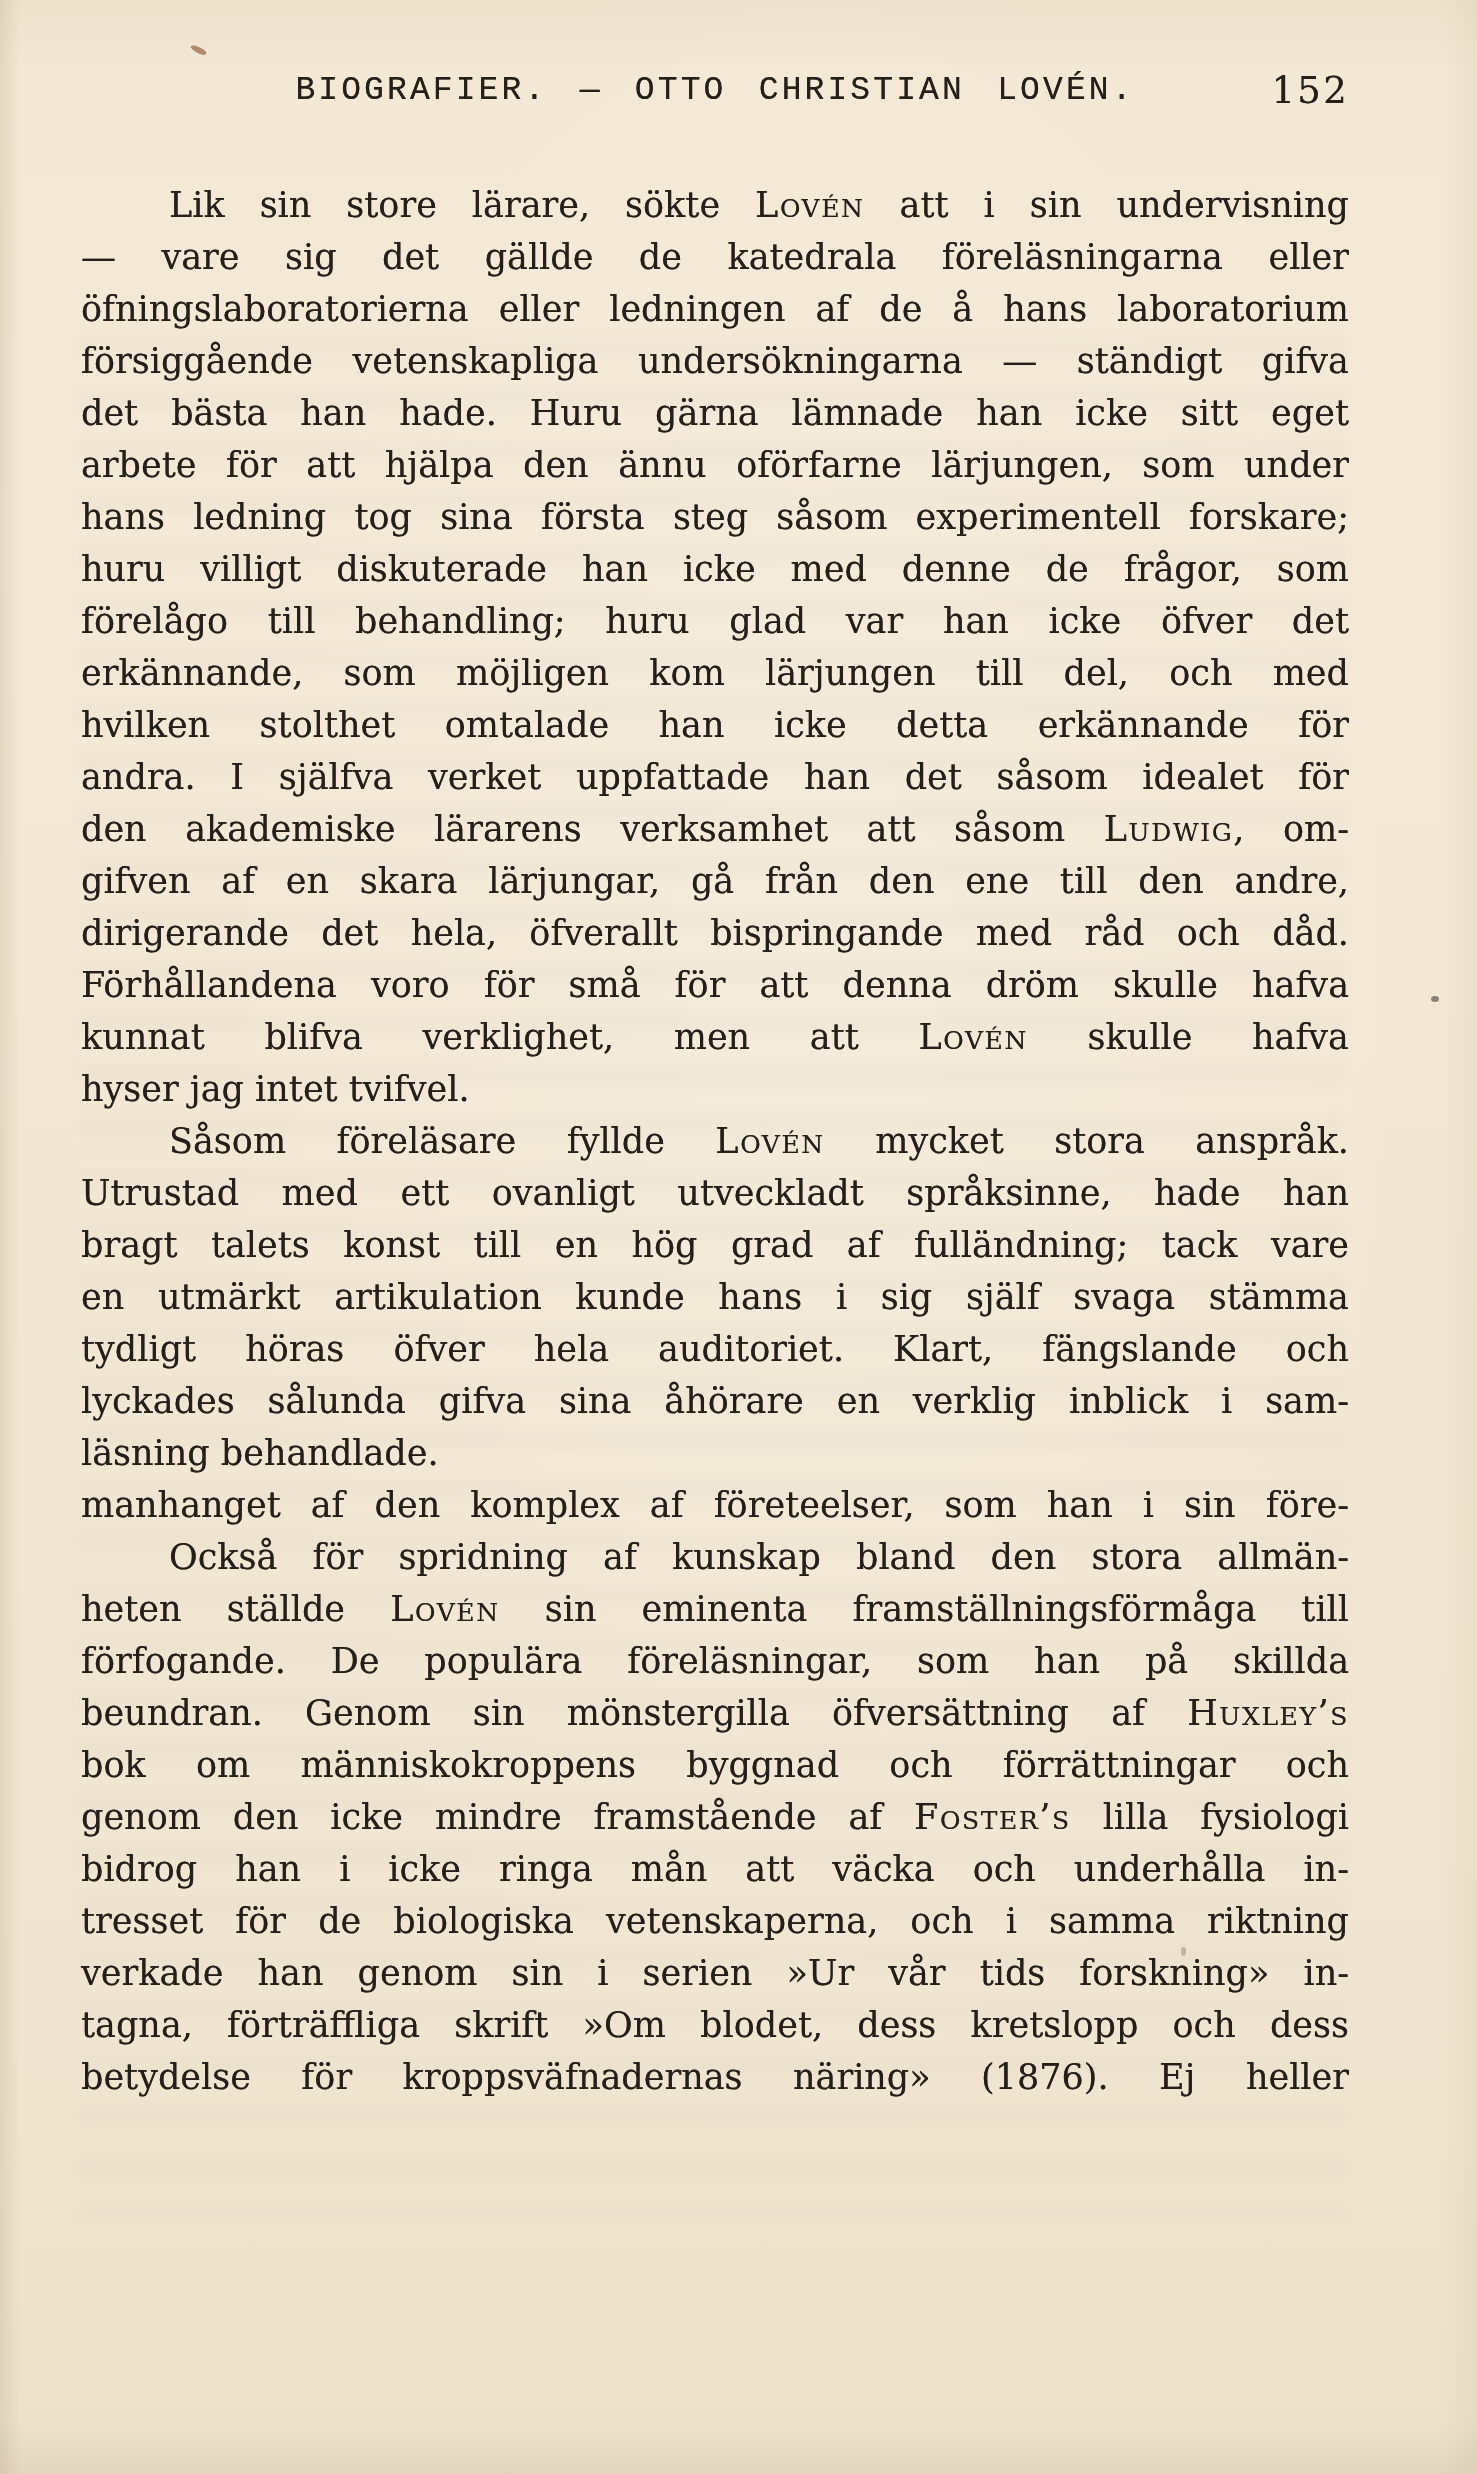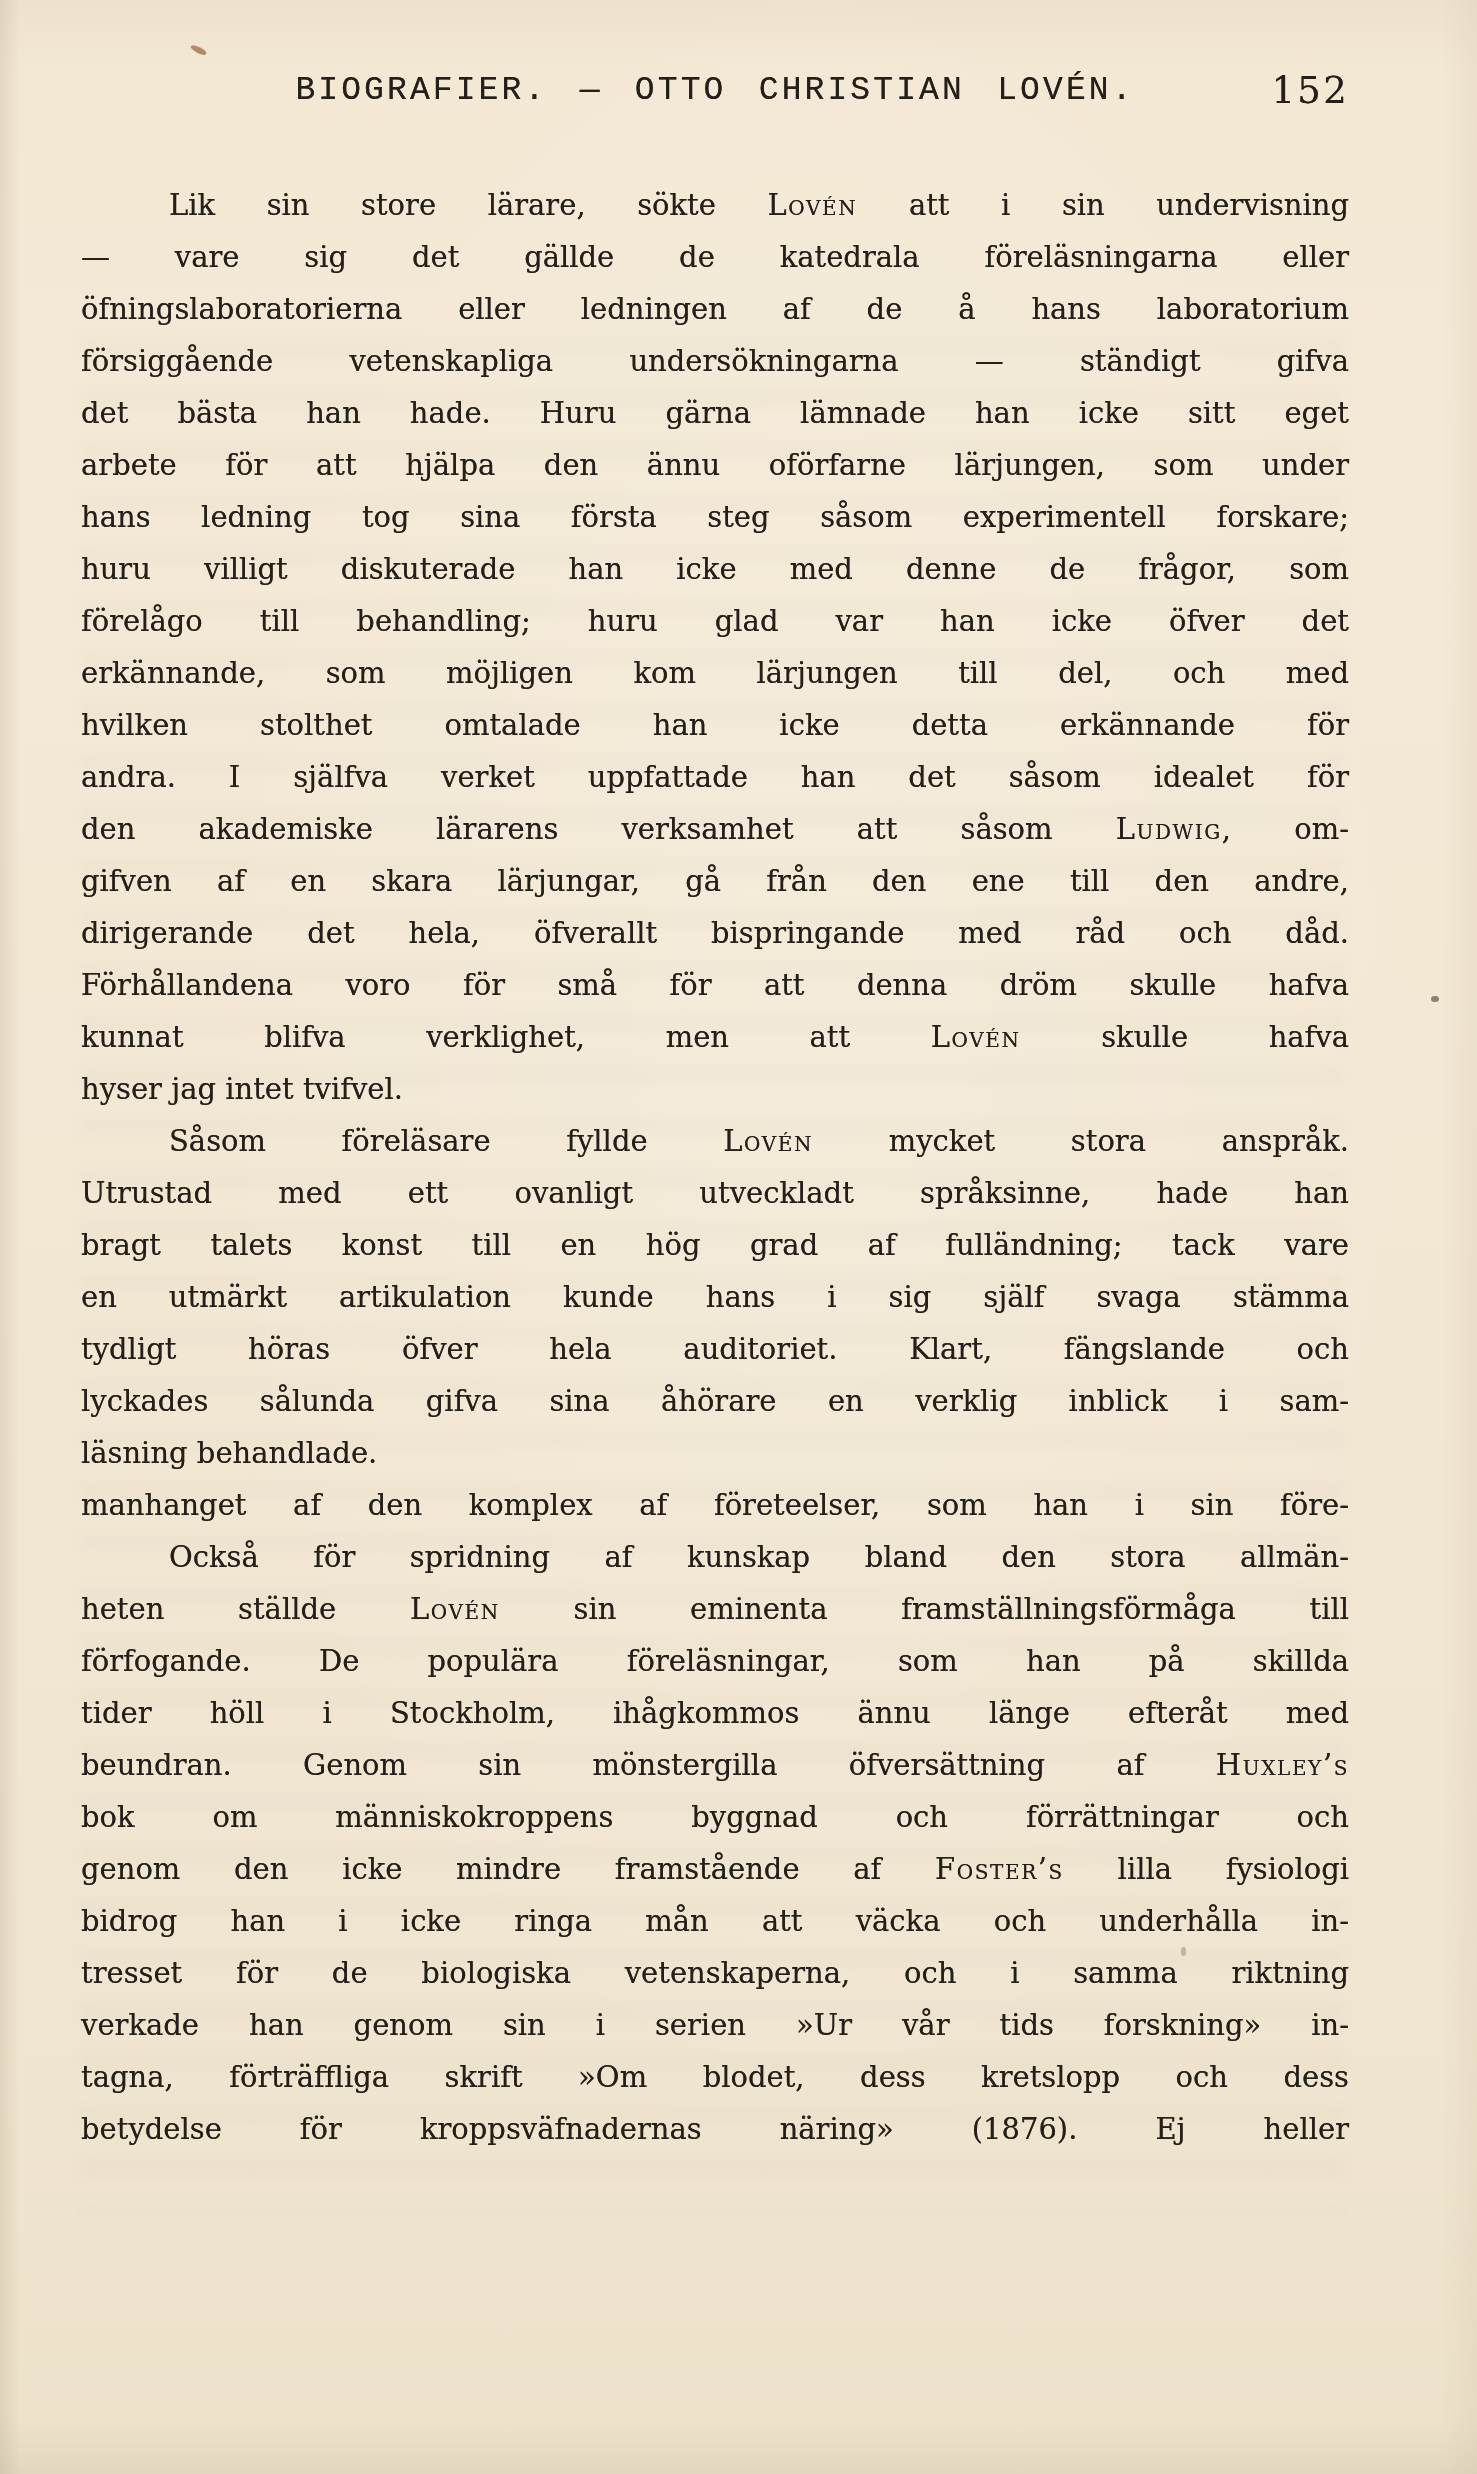--- a/index.html
+++ b/index.html
@@ -53,21 +53,21 @@
     font-family: Liberation Mono, monospace;
   }
   .page-number {
     position: absolute; right: 0; top: -3.1px;
     font-size: 37px; letter-spacing: 2.3px;
     text-shadow: 0 0 0.5px rgba(32,26,18,0.75);
   }
 
   .text-column {
     position: absolute; left: 81px; top: 179px; width: 1268px;
-    font-size: 29px; line-height: 52px;
+    font-size: 35px; line-height: 52px;
     text-shadow: 0 0 0.5px rgba(32,26,18,0.7);
   }
   .line {
     height: 52px;
     text-align: justify;
     text-align-last: justify;
     -moz-text-align-last: justify;
     white-space: normal;
   }
   .line.end {
@@ -112,21 +112,20 @@
       <div class="line">Utrustad med ett ovanligt utveckladt språksinne, hade han</div>
       <div class="line">bragt talets konst till en hög grad af fulländning; tack vare</div>
       <div class="line">en utmärkt artikulation kunde hans i sig själf svaga stämma</div>
       <div class="line">tydligt höras öfver hela auditoriet. Klart, fängslande och</div>
       <div class="line">lyckades sålunda gifva sina åhörare en verklig inblick i sam-</div>
       <div class="line end">läsning behandlade.</div>
       <div class="line">manhanget af den komplex af företeelser, som han i sin före-</div>
       <div class="line indent">Också för spridning af kunskap bland den stora allmän-</div>
       <div class="line">heten ställde <span class="sc">Lovén</span> sin eminenta framställningsförmåga till</div>
       <div class="line">förfogande. De populära föreläsningar, som han på skillda</div>
-      <div class="line">tider höll i Stockholm, ihågkommos ännu länge efteråt med</div>
       <div class="line">beundran. Genom sin mönstergilla öfversättning af <span class="sc">Huxley’s</span></div>
       <div class="line">bok om människokroppens byggnad och förrättningar och</div>
       <div class="line">genom den icke mindre framstående af <span class="sc">Foster’s</span> lilla fysiologi</div>
       <div class="line">bidrog han i icke ringa mån att väcka och underhålla in-</div>
       <div class="line">tresset för de biologiska vetenskaperna, och i samma riktning</div>
       <div class="line">verkade han genom sin i serien »Ur vår tids forskning» in-</div>
       <div class="line">tagna, förträffliga skrift »Om blodet, dess kretslopp och dess</div>
       <div class="line">betydelse för kroppsväfnadernas näring» (1876). Ej heller</div>
     </div>
 

